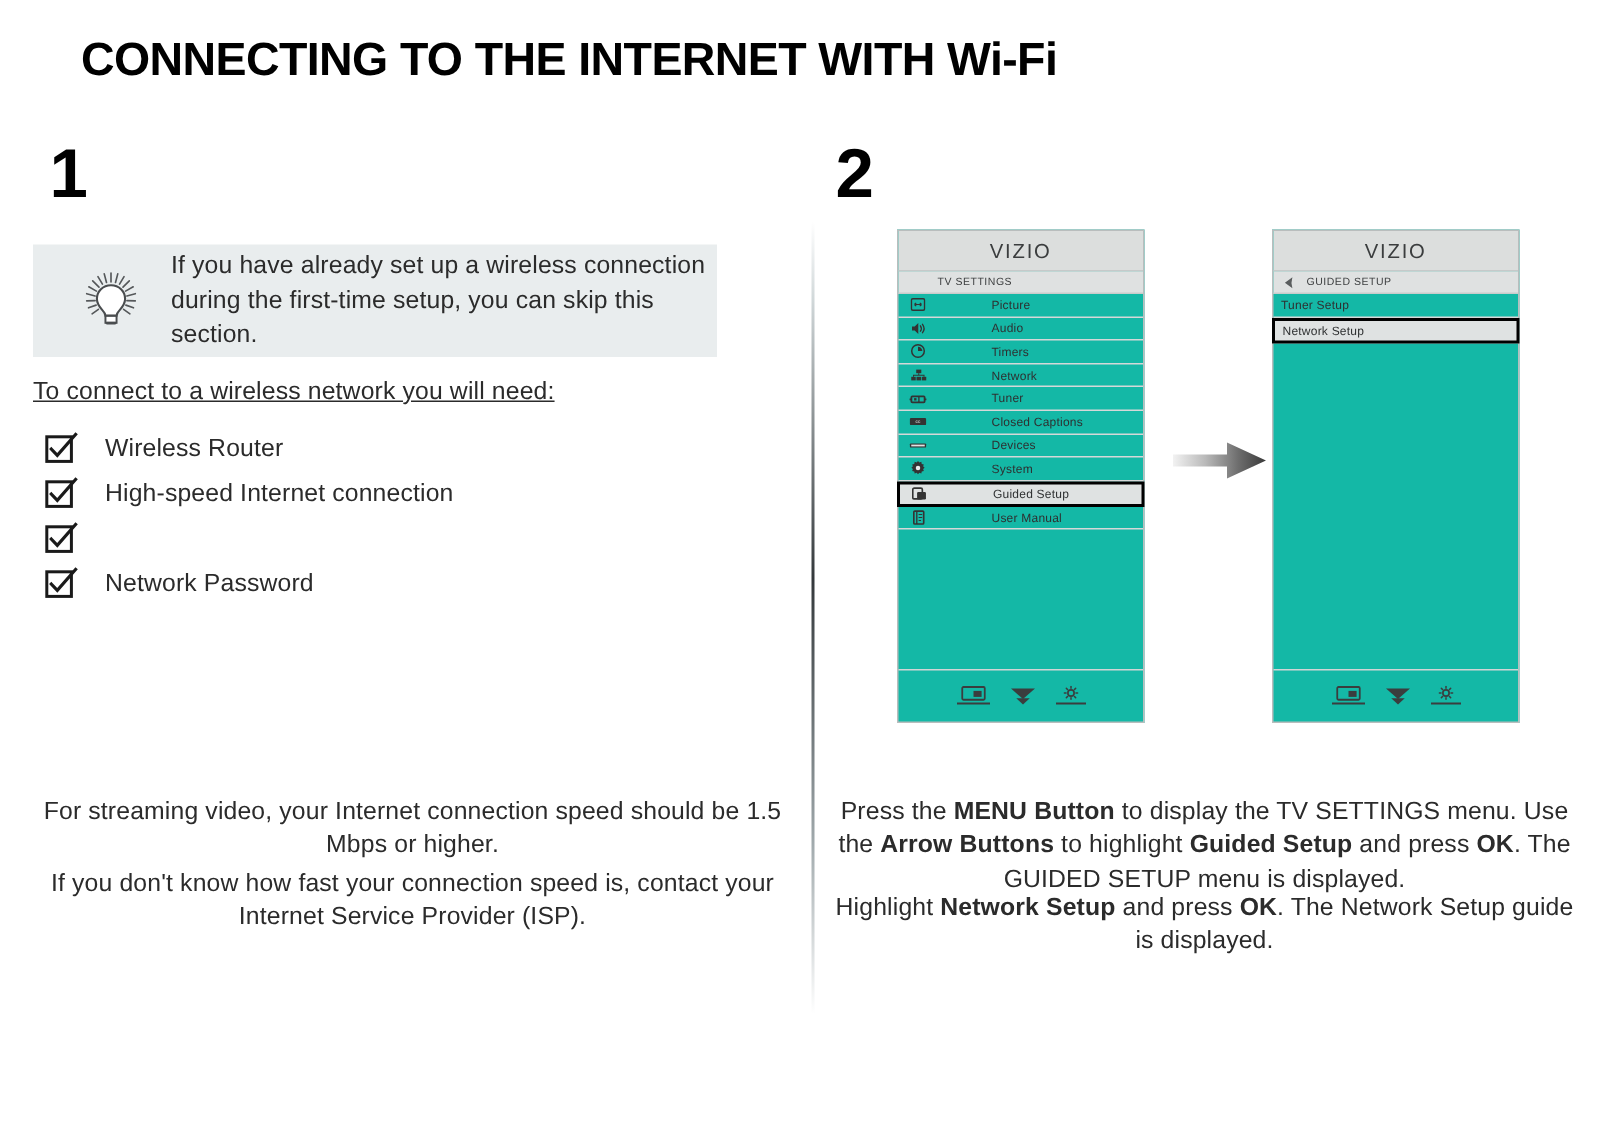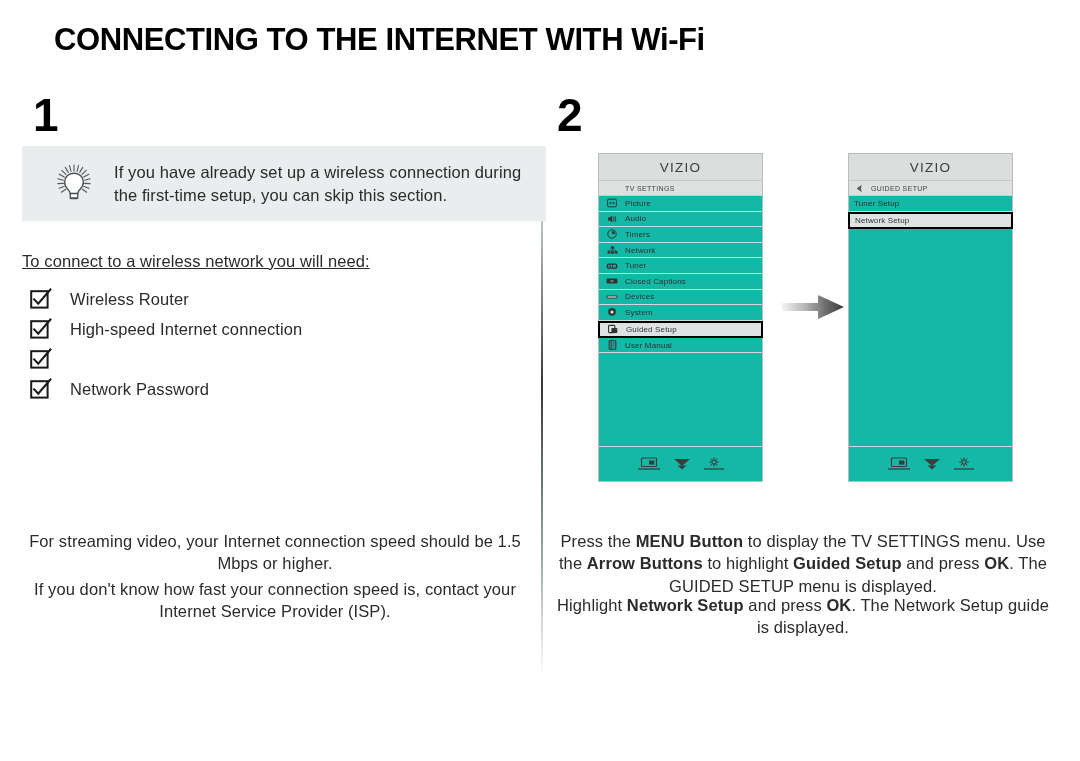--- a/index.html
+++ b/index.html
@@ -52,22 +52,22 @@
         rgba(120,140,145,0.35) 10%,
         rgba(40,45,48,0.95) 45%,
         rgba(95,110,115,0.6) 78%,
         rgba(255,255,255,0) 100%);
   }
 
   
   .tip-box {
     position: absolute;
     left: 22px;
-    top: 146px;
-    width: 524px;
+    top: 163px;
+    width: 456px;
     height: 75px;
     background: #e9edee;
     display: flex;
     align-items: center;
   }
   .tip-bulb {
     width: 64px;
     margin-left: 20px;
     flex: 0 0 auto;
     display: flex;
@@ -176,20 +176,21 @@
   .back-arrow { margin-right: 7px; display: flex; align-items: center; }
 
   .tv-row {
     height: 15.6px;
     display: flex;
     align-items: center;
     border-bottom: 1px solid #d5d8d8;
     box-sizing: border-box;
     position: relative;
     padding-left: 5px;
+    gap: 36px;
   }
   .tv-row.plain { padding-left: 5px; }
   .tv-row-icon {
     width: 16px;
     flex: 0 0 auto;
     display: flex;
     align-items: center;
     justify-content: center;
   }
   .tv-row-label {

